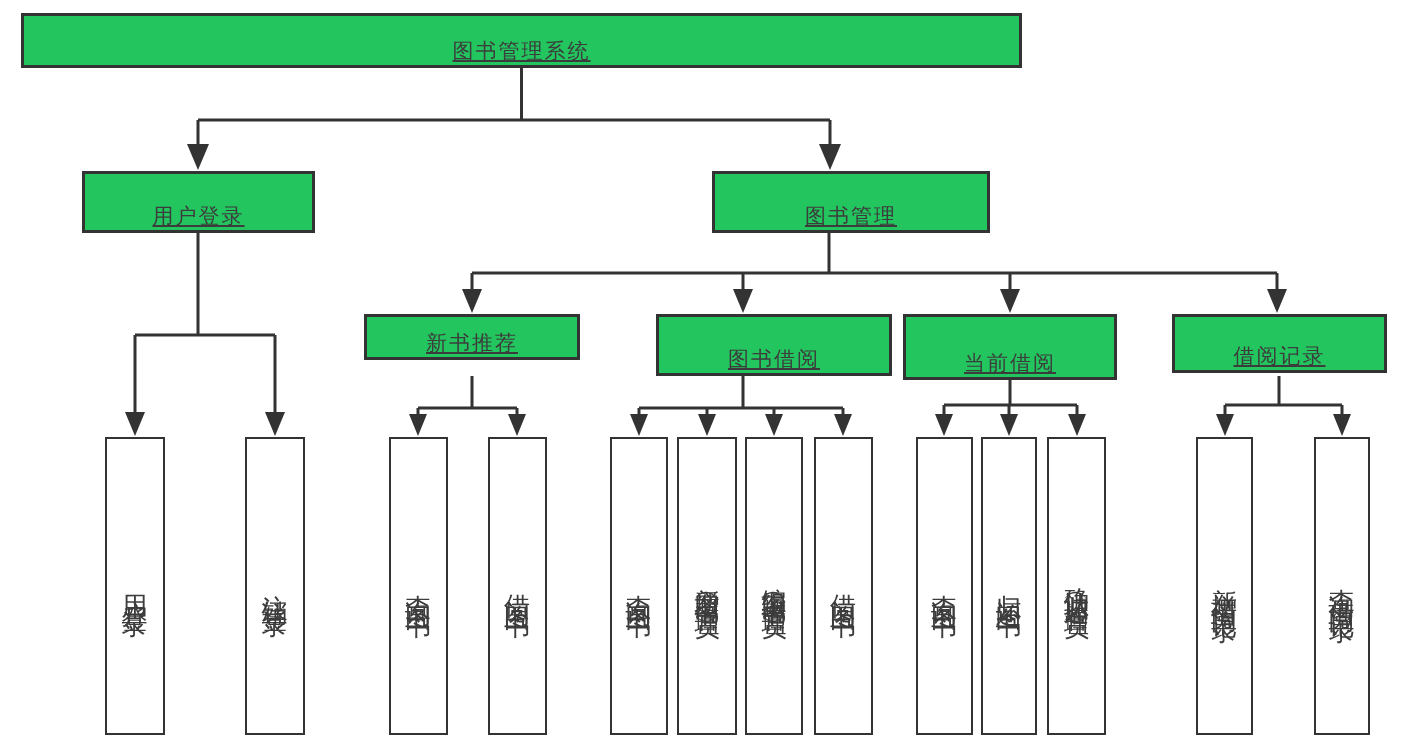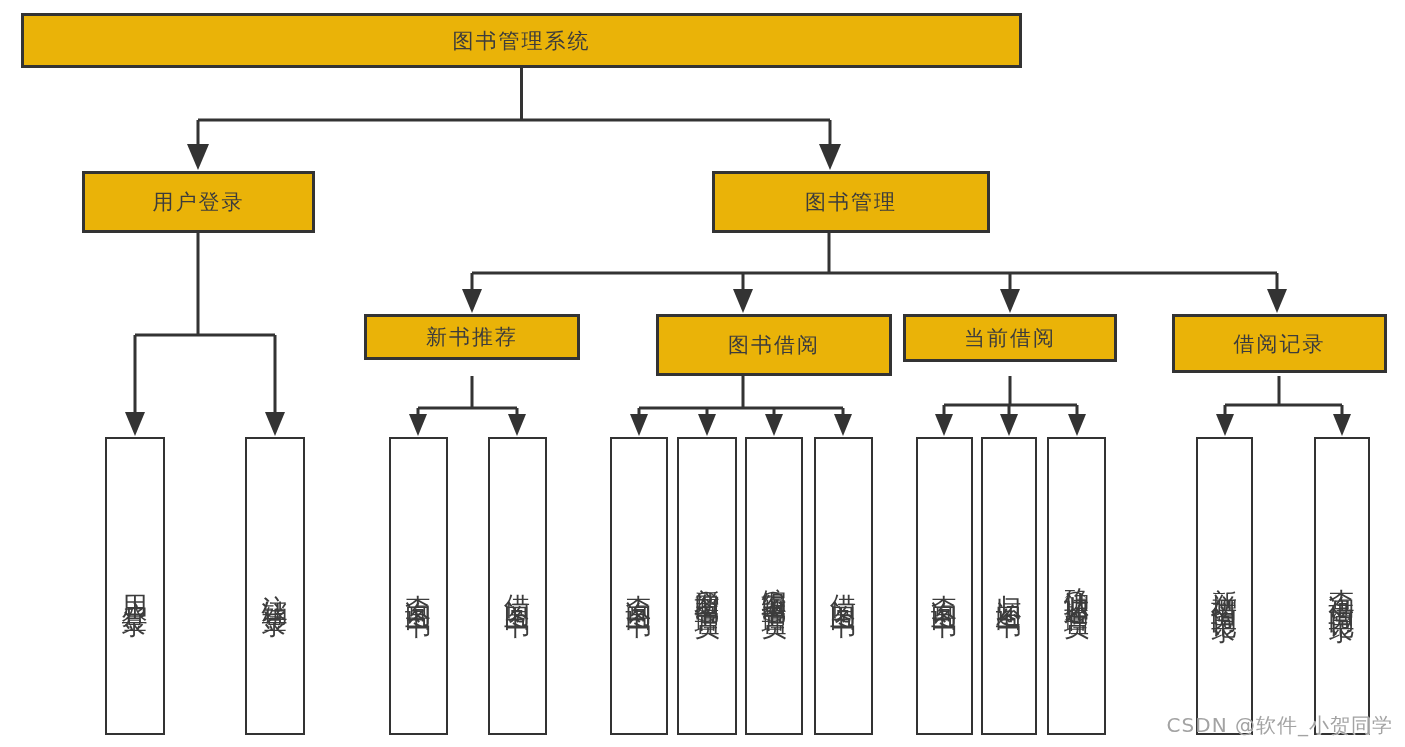--- a/index.html
+++ b/index.html
@@ -8,24 +8,25 @@
     width:1405px;height:747px;
     background:#ffffff;
     font-family:"DejaVu Sans","Liberation Sans",sans-serif;
     overflow:hidden;
   }
   #connectors{position:absolute;left:0;top:0;width:1405px;height:747px;}
   #connectors path{stroke:#333333;stroke-width:3;fill:none;}
   #connectors polygon{fill:#333333;stroke:none;}
   .hnode{
     position:absolute;box-sizing:border-box;
-    background:#eab308;border:3px solid #333333;
-    display:flex;align-items:center;justify-content:center;
+    background:#22c55e;border:3px solid #333333;
+    display:flex;align-items:flex-end;justify-content:center;
     font-size:21px;color:#3c3c3c;letter-spacing:2px;
     z-index:2;
+    text-decoration:underline;
   }
   .vnode{
     position:absolute;box-sizing:border-box;
     background:#ffffff;border:2.5px solid #333333;
     display:flex;align-items:center;justify-content:center;
     z-index:2;
   }
   .vnode span{
     writing-mode:vertical-lr;text-orientation:mixed;
     font-size:26px;color:#3c3c3c;letter-spacing:6px;
@@ -96,21 +97,21 @@
   <div class="hnode" style="left:712px;top:171px;width:278px;height:62px;">
     <span>图书管理</span>
   </div>
 
   <div class="hnode" style="left:364px;top:314px;width:216px;height:46px;">
     <span>新书推荐</span>
   </div>
   <div class="hnode" style="left:656px;top:314px;width:236px;height:62px;">
     <span>图书借阅</span>
   </div>
-  <div class="hnode" style="left:903px;top:314px;width:214px;height:48px;">
+  <div class="hnode" style="left:903px;top:314px;width:214px;height:66px;">
     <span>当前借阅</span>
   </div>
   <div class="hnode" style="left:1172px;top:314px;width:215px;height:59px;">
     <span>借阅记录</span>
   </div>
 
   <div class="vnode" style="left:105px;top:437px;width:60px;height:298px;">
     <span>用户登录</span>
   </div>
   <div class="vnode" style="left:245px;top:437px;width:60px;height:298px;">
@@ -147,14 +148,13 @@
     <span>确认归还（管理员）</span>
   </div>
 
   <div class="vnode" style="left:1196px;top:437px;width:57px;height:298px;">
     <span>新增借阅记录</span>
   </div>
   <div class="vnode" style="left:1314px;top:437px;width:56px;height:298px;">
     <span>查询借阅记录</span>
   </div>
 
-  <div id="watermark">CSDN @软件_小贺同学</div>
 </div>
 
 </body></html>

